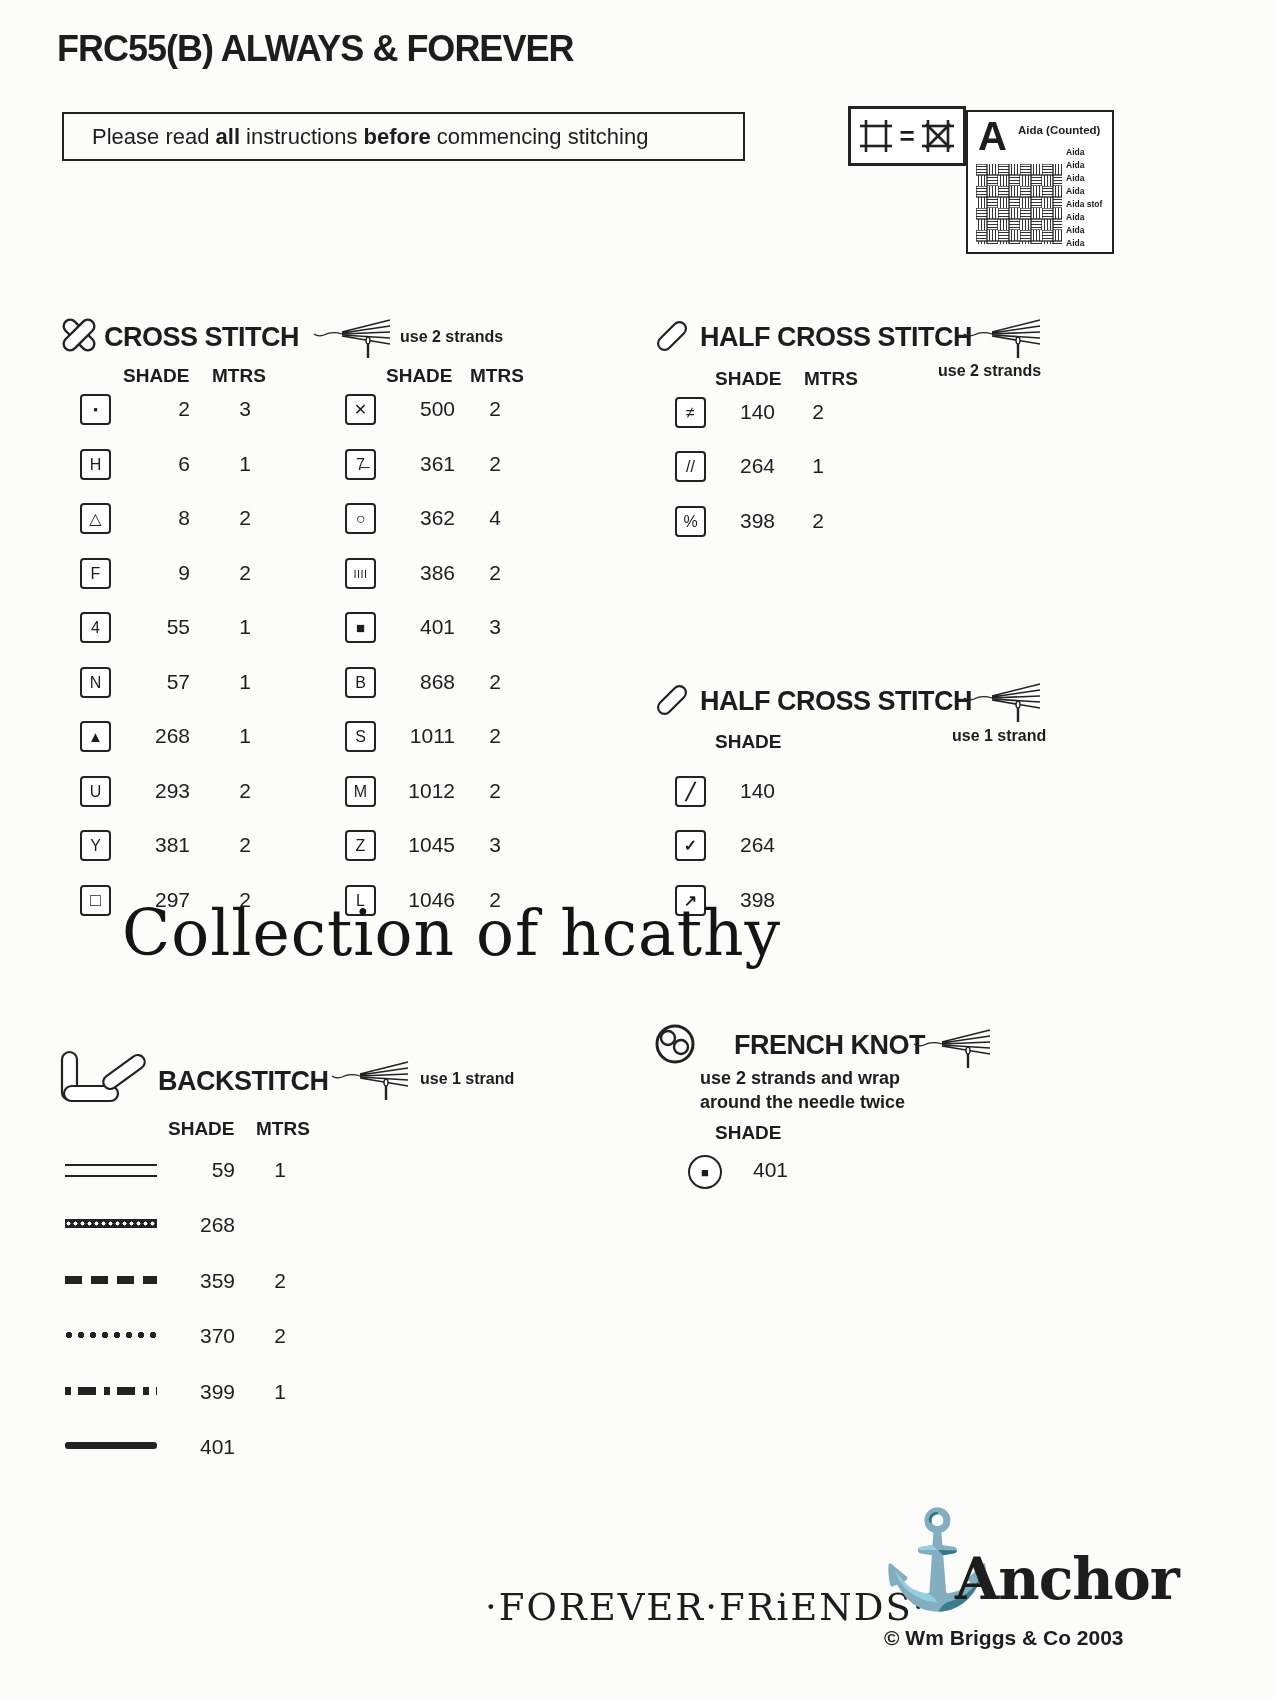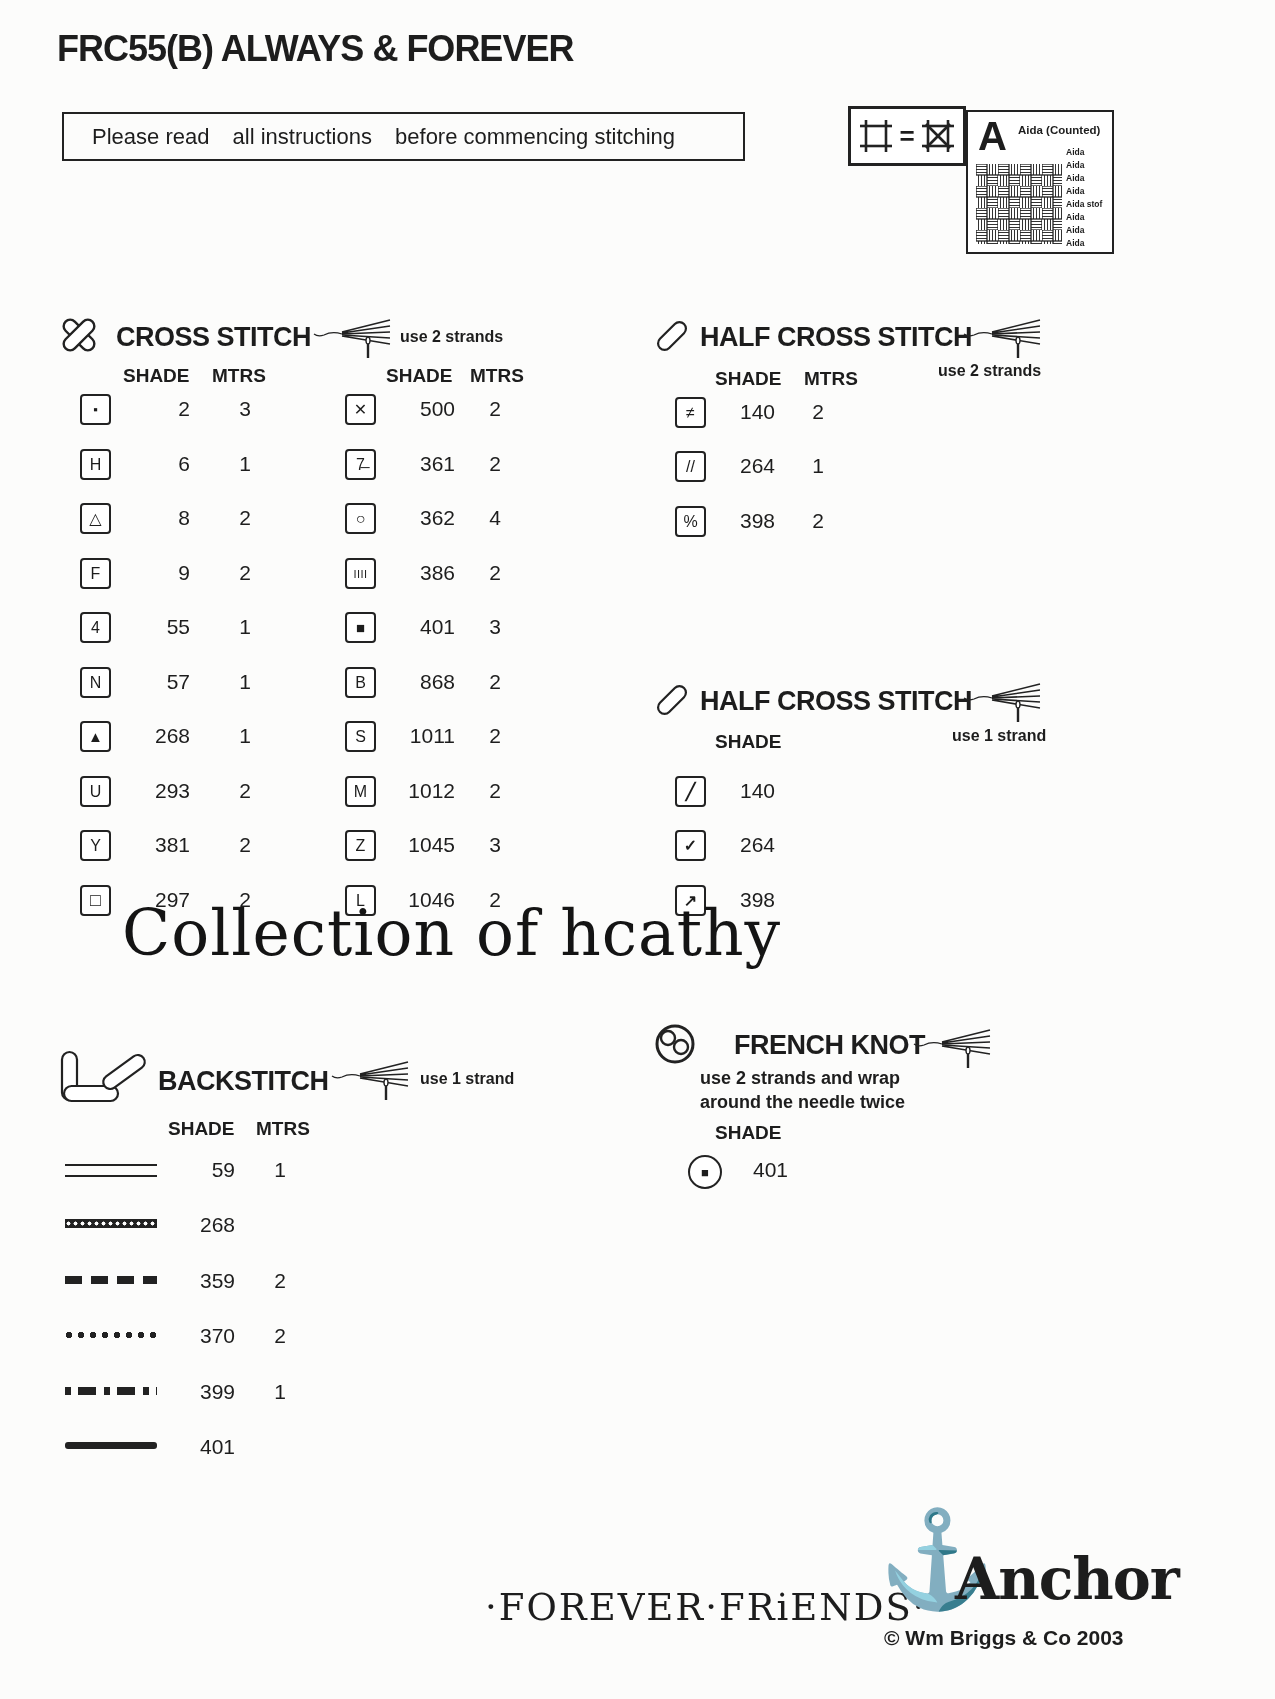--- a/index.html
+++ b/index.html
@@ -2,21 +2,21 @@
 <html><head>
 <meta charset="utf-8">
 <style>
   html,body{margin:0;padding:0;background:#9a9a9a;}
   #page{position:relative;width:1275px;height:1699px;margin:0 auto;background:#fcfcfb;
         font-family:"Liberation Sans",sans-serif;color:#1d1d1d;overflow:hidden;}
   .abs{position:absolute;}
   .page-title{font-size:36px;font-weight:bold;letter-spacing:-1px;white-space:nowrap;}
   .notice-box{width:651px;height:45px;border:2.5px solid #222;line-height:45px;
               font-size:22px;padding-left:28px;white-space:nowrap;}
-  .notice-box b{font-weight:normal;margin-left:17px;}
+  .notice-box b{font-weight:bold;}
   .sec-title{font-weight:bold;font-size:27px;letter-spacing:-0.5px;white-space:nowrap;}
   .hdr{font-weight:bold;font-size:19px;}
   .note{font-weight:bold;font-size:16px;white-space:nowrap;}
   .note2{font-weight:bold;font-size:18px;white-space:nowrap;}
   .row{position:absolute;height:31px;width:220px;}
   .sym{position:absolute;left:0;top:0;width:27px;height:27px;border:2px solid #222;
        border-radius:4px;display:flex;align-items:center;justify-content:center;
        font-size:16px;background:#fff;}
   .row .shade{position:absolute;left:30px;width:80px;top:3px;text-align:right;font-size:21px;}
   .row .mtrs{position:absolute;left:140px;width:50px;top:3px;text-align:center;font-size:21px;}
@@ -119,21 +119,21 @@
       <div>Aida</div>
     </div>
   </div>
 
   <svg class="abs" style="left:56px;top:312px" width="46" height="46">
     <g fill="#fff" stroke="#222" stroke-width="2.4">
       <rect x="4" y="16.5" width="38" height="13" rx="6.5" transform="rotate(45 23 23)"></rect>
       <rect x="4" y="16.5" width="38" height="13" rx="6.5" transform="rotate(-45 23 23)"></rect>
     </g>
   </svg>
-  <div class="abs sec-title" style="left:116px;top:322px">CROSS STITCH</div>
+  <div class="abs sec-title" style="left:104px;top:322px">CROSS STITCH</div>
   <svg class="abs" style="left:312px;top:316px" width="80" height="44">
     <g fill="none" stroke="#222" stroke-width="1.6">
       <path d="M78 4 L30 16 M78 10 L30 17 M78 16 L30 18 M78 22 L30 19 M78 28 L30 20"></path>
       <path d="M30 18 Q20 15 12 19 Q6 21 2 18" stroke-width="1.3"></path>
       <path d="M56 21 L56 42" stroke-width="2.4"></path>
       <ellipse cx="56" cy="24.5" rx="2" ry="3.4" fill="#fff" stroke-width="1.4"></ellipse>
     </g>
   </svg>
   <div class="abs note" style="left:400px;top:328px">use 2 strands</div>
 

